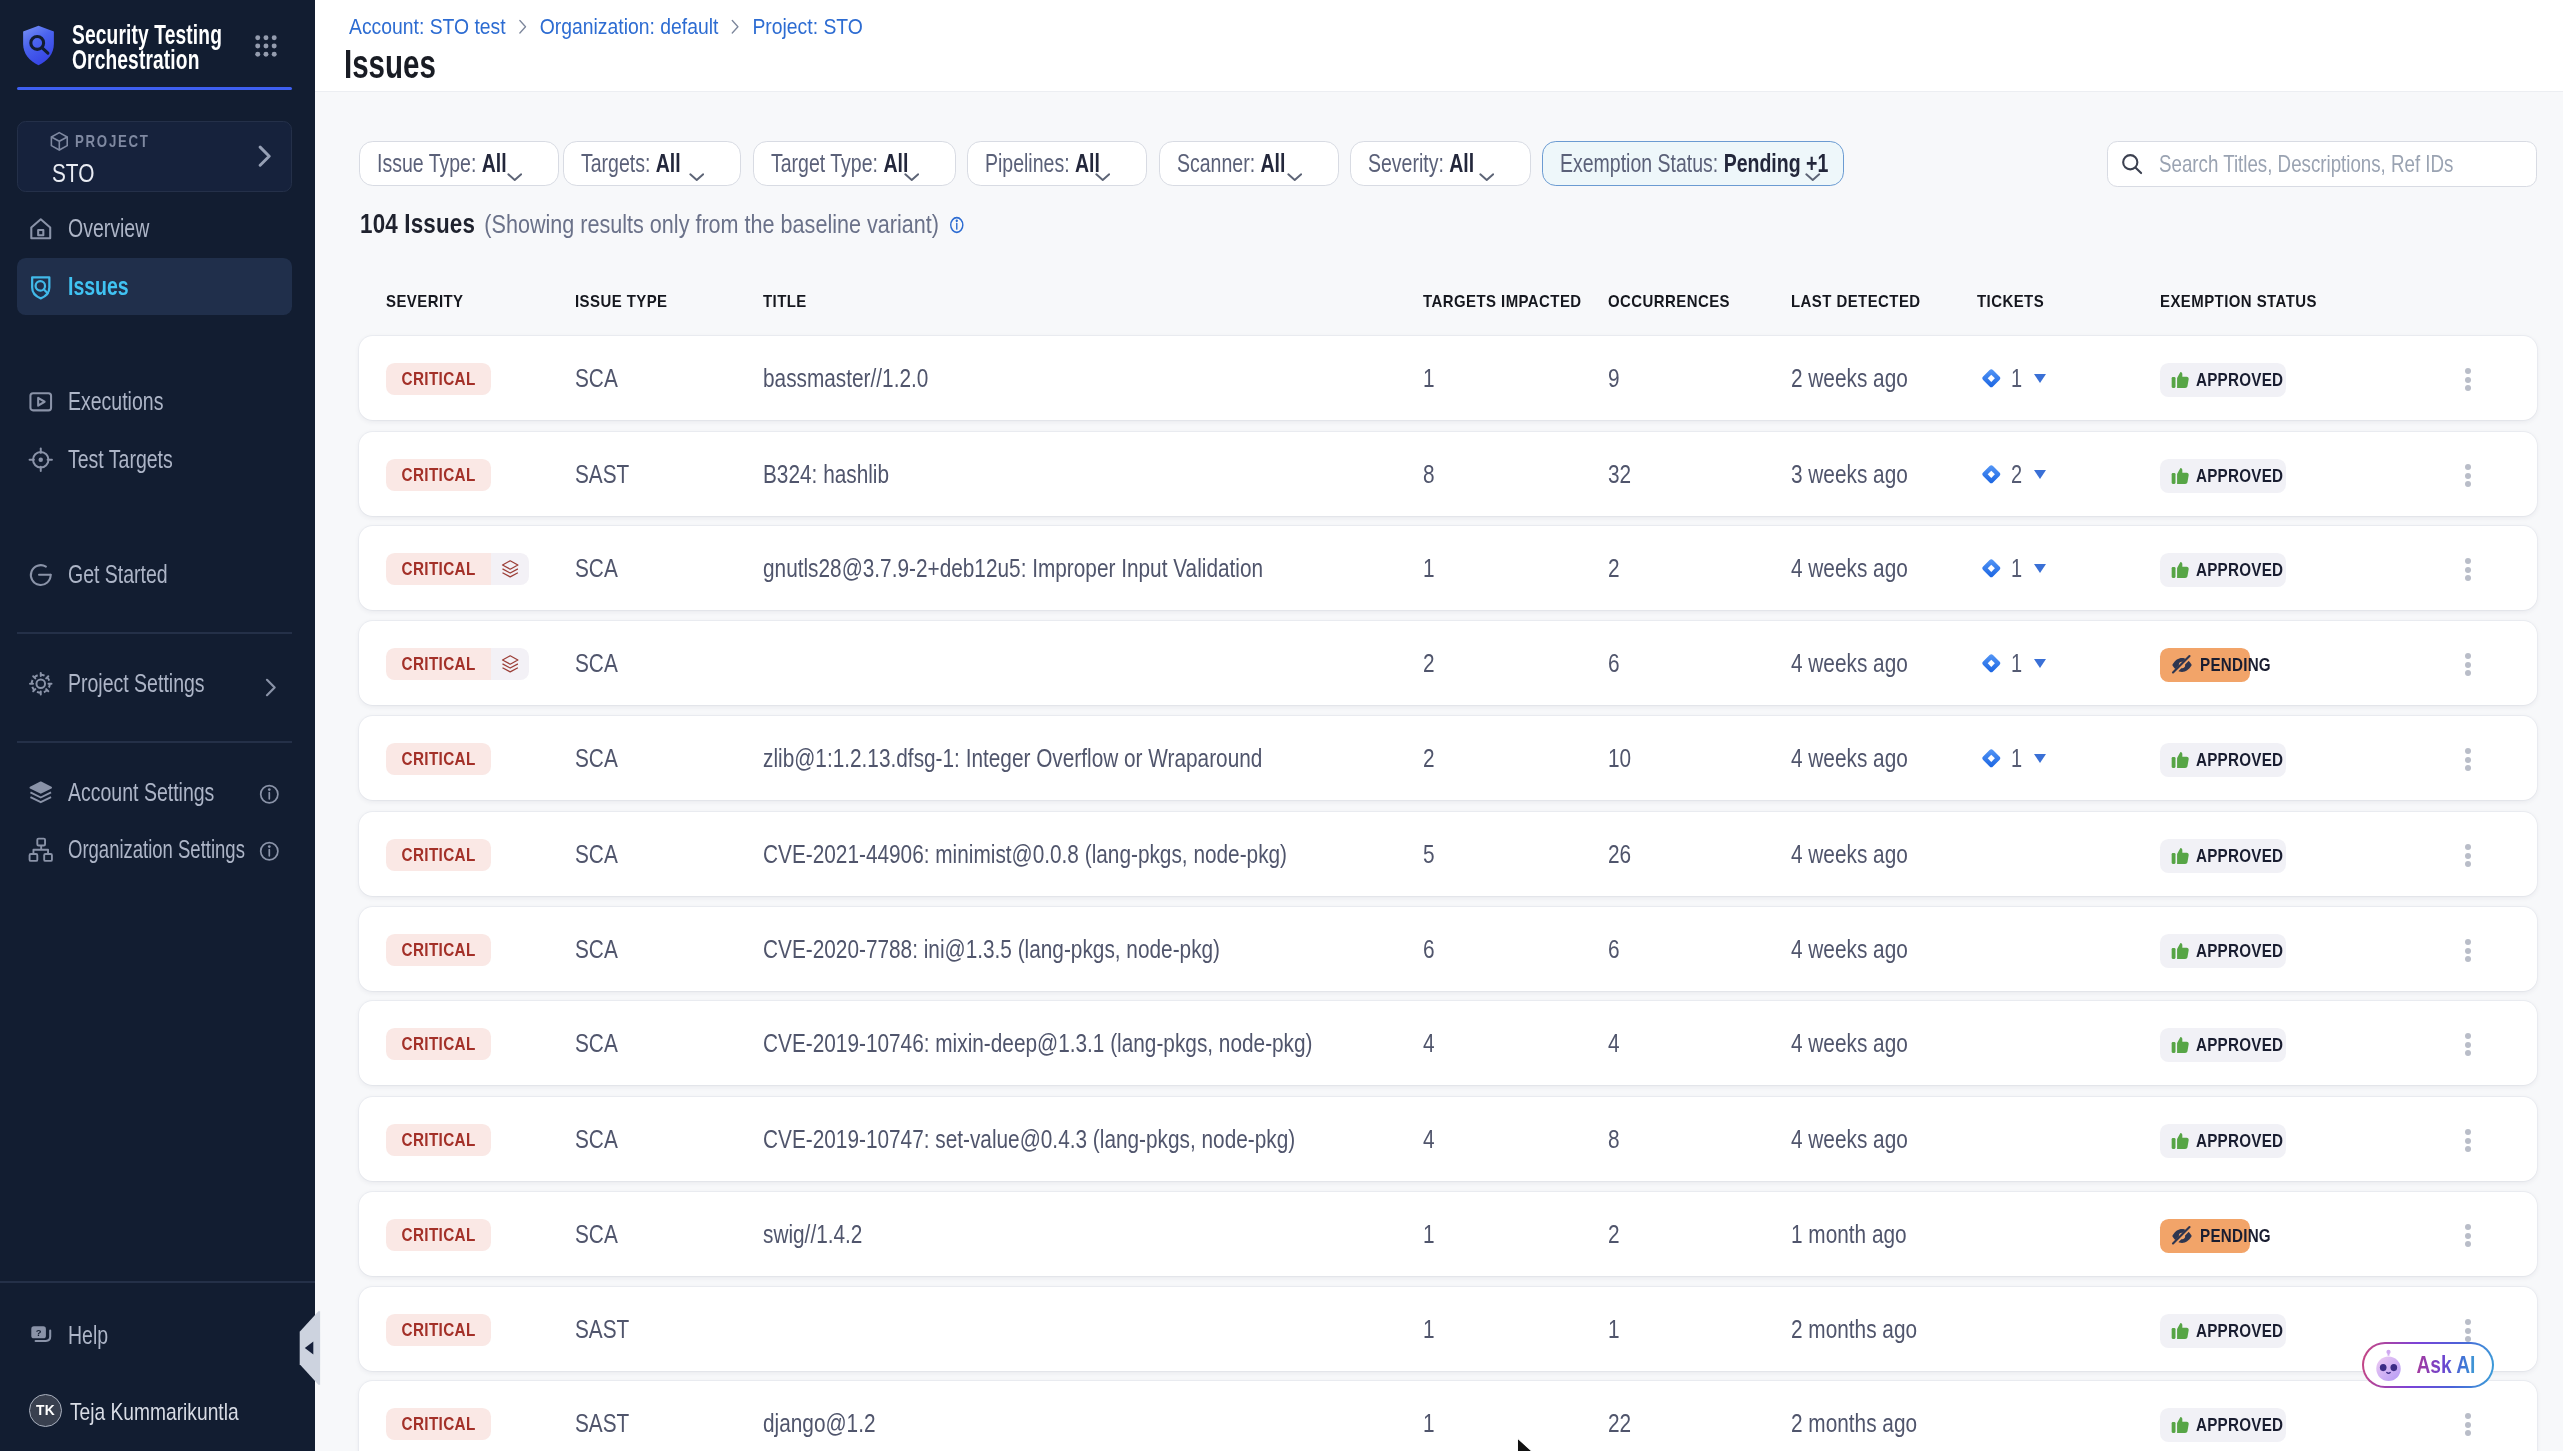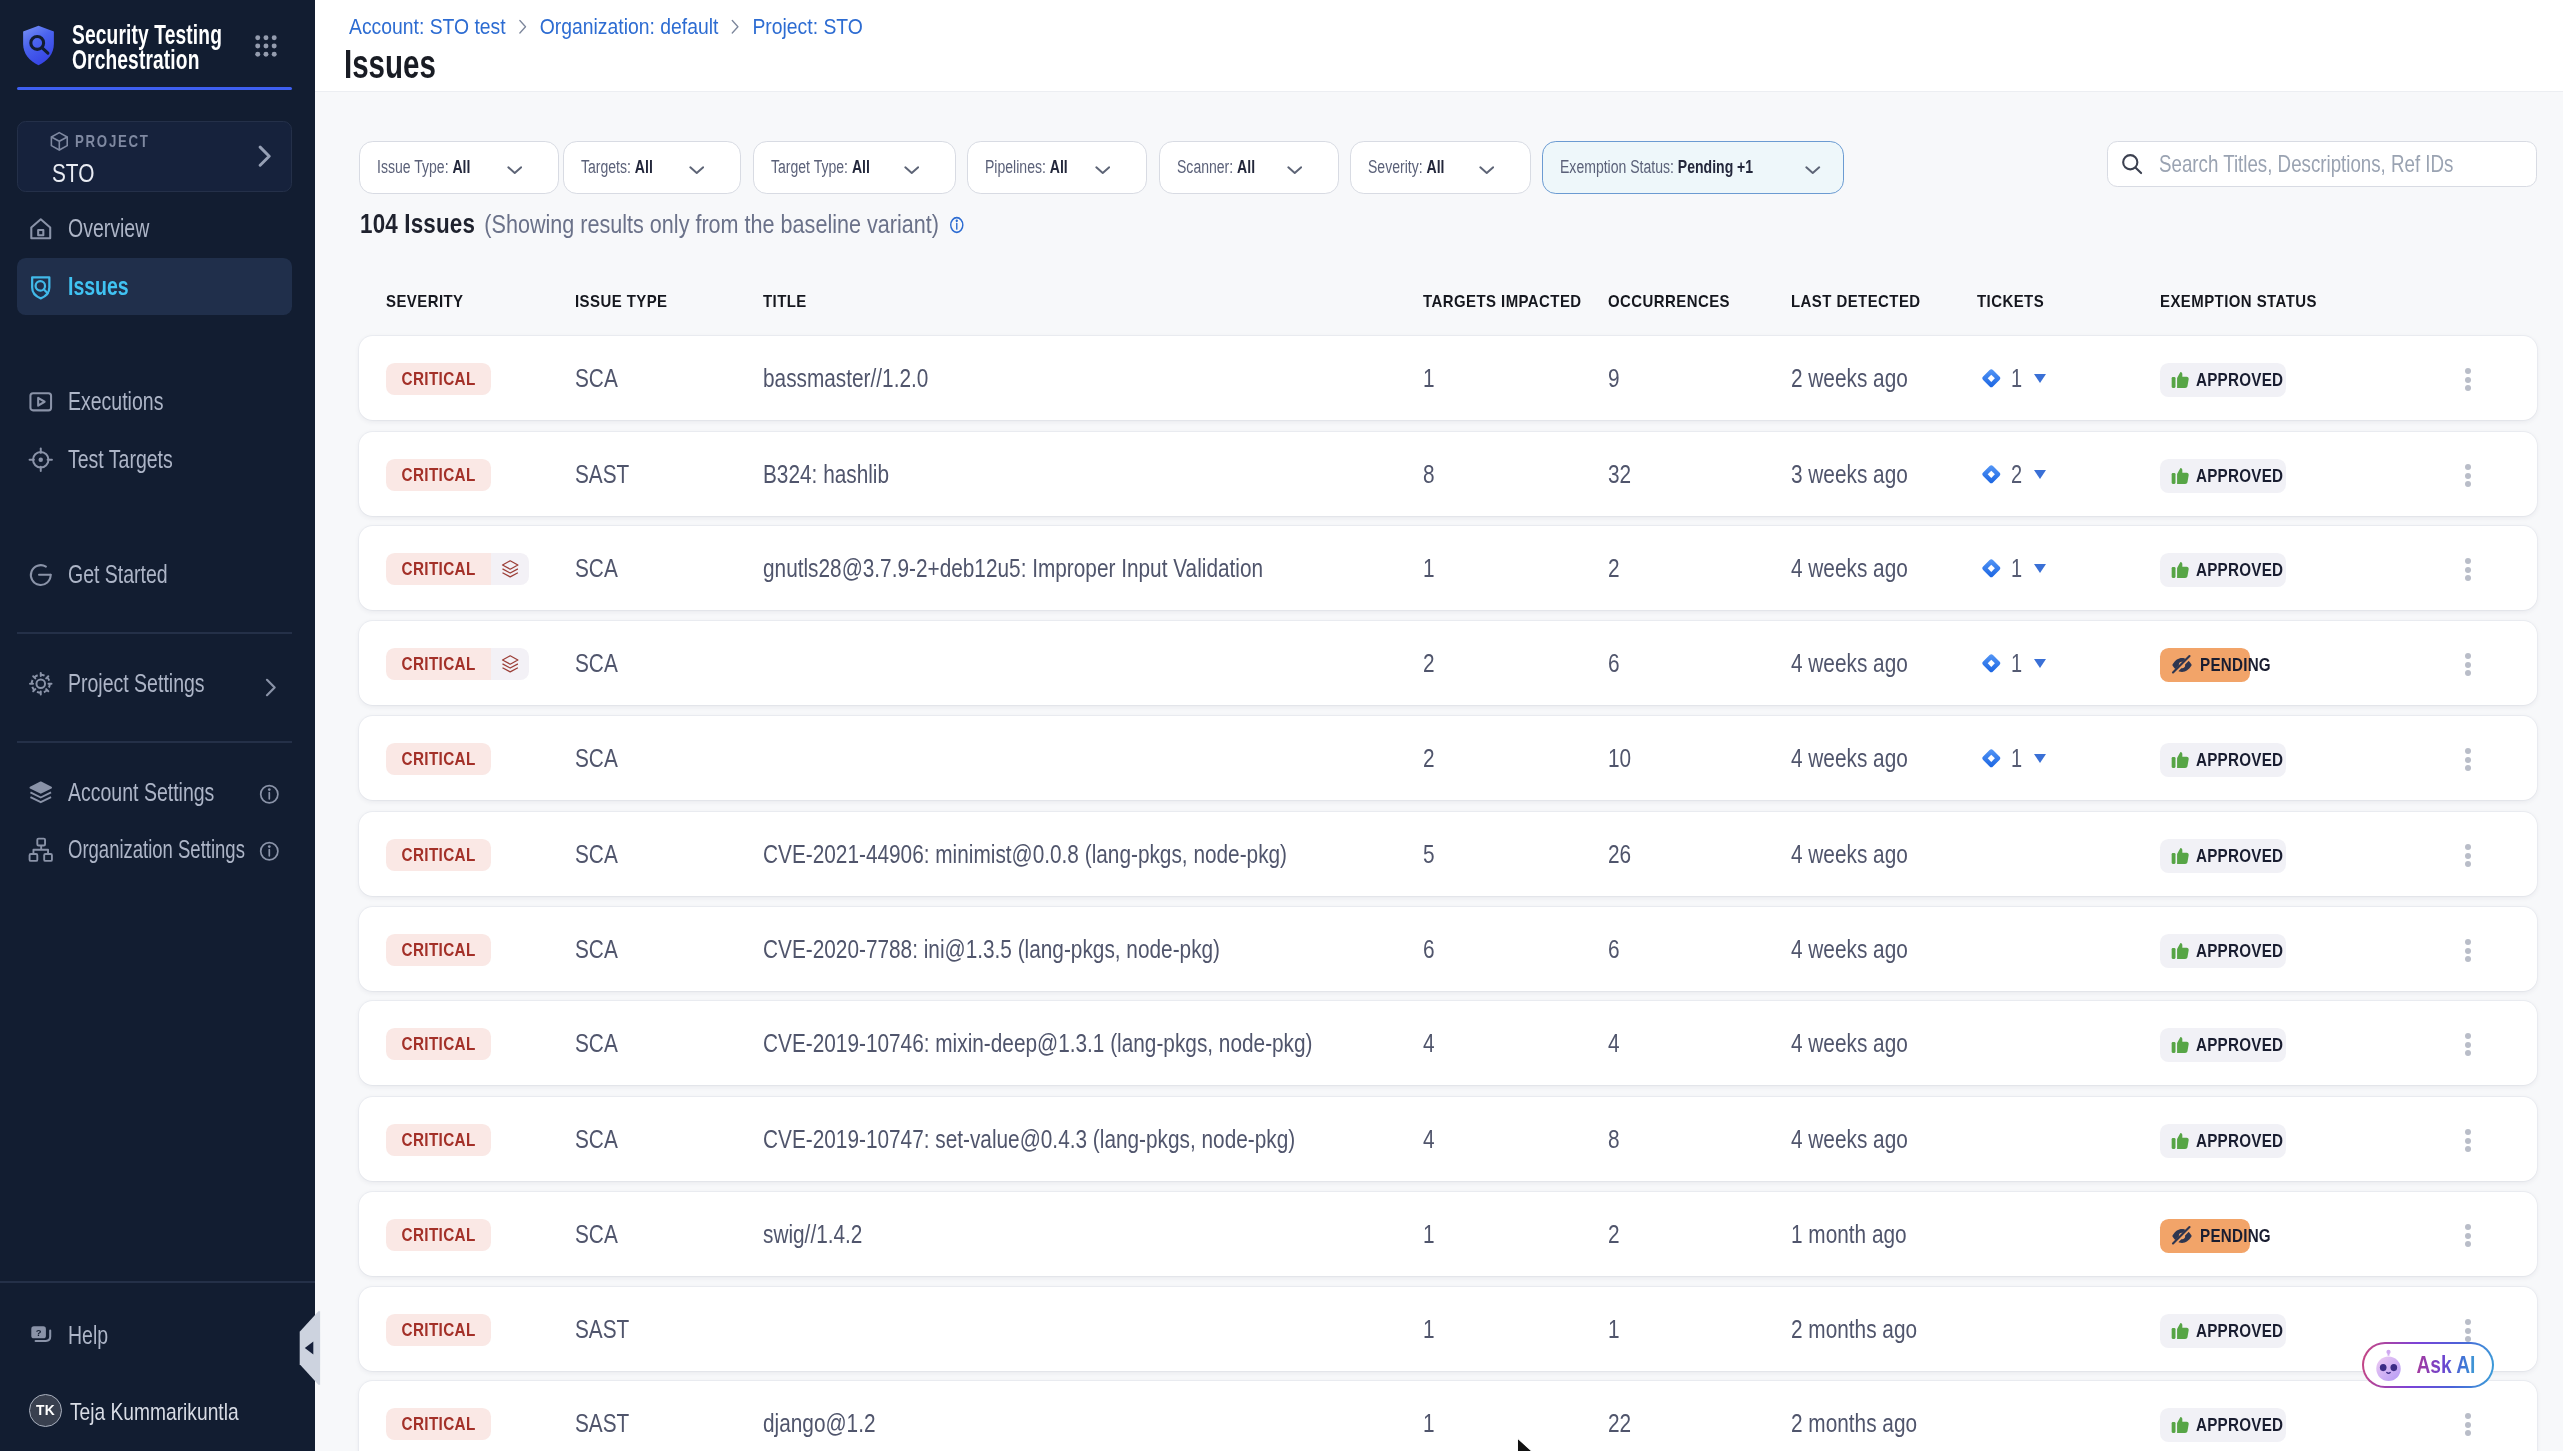--- a/index.html
+++ b/index.html
@@ -20,21 +20,21 @@
 .sep{position:absolute;left:17px;width:275px;height:1.7px;background:#243048}
 .infoc{position:absolute;right:12px}
 .avatar{position:absolute;left:29px;top:1394px;width:33px;height:33px;border-radius:50%;background:#39404f;border:1.7px solid #aab1bf;color:#fff;font-size:13.8px;font-weight:bold;display:flex;align-items:center;justify-content:center;letter-spacing:0.4px}
 
 #main{position:absolute;left:315px;top:0;right:0;height:1452px}
 #head{position:absolute;left:0;top:0;right:0;height:92px;background:#fff;border-bottom:1.7px solid #eceef2}
 #crumbs{position:absolute;left:34px;top:14.6px;font-size:21.5px;color:#2d6cd2;display:flex;align-items:center;transform:scaleX(.9);transform-origin:0 50%;white-space:nowrap}
 #crumbs .c-sep{margin:0 13.8px;display:flex}
 #title{position:absolute;left:29px;top:41px;font-size:41px;font-weight:bold;color:#191c24;transform:scaleX(.72);transform-origin:0 0;white-space:nowrap}
 
-.fbtn{position:absolute;top:141px;height:53px;border:1.7px solid #d8dbe3;background:#fff;border-radius:13.8px;display:flex;align-items:center;font-size:18px;color:#5b6179;padding-left:17px}
+.fbtn{position:absolute;top:141px;height:45px;border:1.7px solid #d8dbe3;background:#fff;border-radius:13.8px;display:flex;align-items:center;font-size:25px;color:#5b6179;padding-left:17px}
 .fbtn .lb{display:inline-block;transform:scaleX(.78);transform-origin:0 50%;white-space:nowrap}
 .fbtn b{color:#23273b;font-weight:bold}
 .fbtn .ch{position:absolute;right:36px;top:17px}
 .fbtn.hl .ch{right:22.4px}
 .fbtn.hl{border-color:#6b9bd2;background:#eef7fa}
 #search{position:absolute;left:1792px;top:141px;width:430px;height:46px;background:#fff;border:1.7px solid #d8dbe3;border-radius:10.3px;display:flex;align-items:center}
 #search svg{margin-left:11.2px;flex:0 0 auto}
 #search span{margin-left:13.8px;font-size:24px;color:#9aa3b2;display:inline-block;transform:scaleX(.78);transform-origin:0 50%;white-space:nowrap}
 #count{position:absolute;left:45px;top:209px;font-size:26px;color:#6a7189;display:flex;align-items:center;transform:scaleX(.83);transform-origin:0 50%;white-space:nowrap}
 #count b{color:#1f222e;font-size:27px;letter-spacing:0.2px}
@@ -478,20 +478,23 @@
         <i></i>
       </div>
 </div>
 <div class="row" style="top:716px">
 <div class="crit">
         <span>CRITICAL</span>
       </div>
 <div class="cell" style="left:216px">
         <span class="cx">SCA</span>
       </div>
+<div class="cell" style="left:404px">
+        <span class="cx">zlib@1:1.2.13.dfsg-1: Integer Overflow or Wraparound</span>
+      </div>
 <div class="cell" style="left:1064px">
         <span class="cx">2</span>
       </div>
 <div class="cell" style="left:1249px">
         <span class="cx">10</span>
       </div>
 <div class="cell" style="left:1432px">
         <span class="cx">4 weeks ago</span>
       </div>
 <div class="cell" style="left:1622px">

